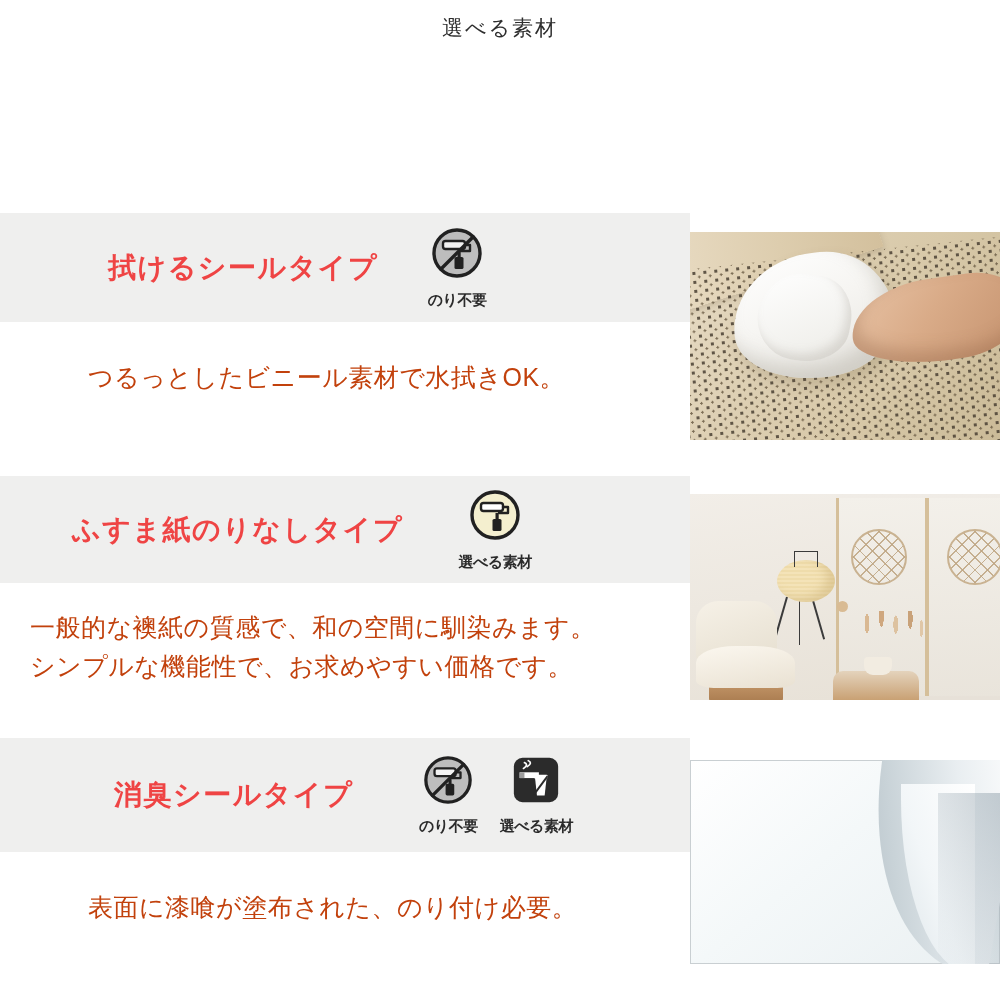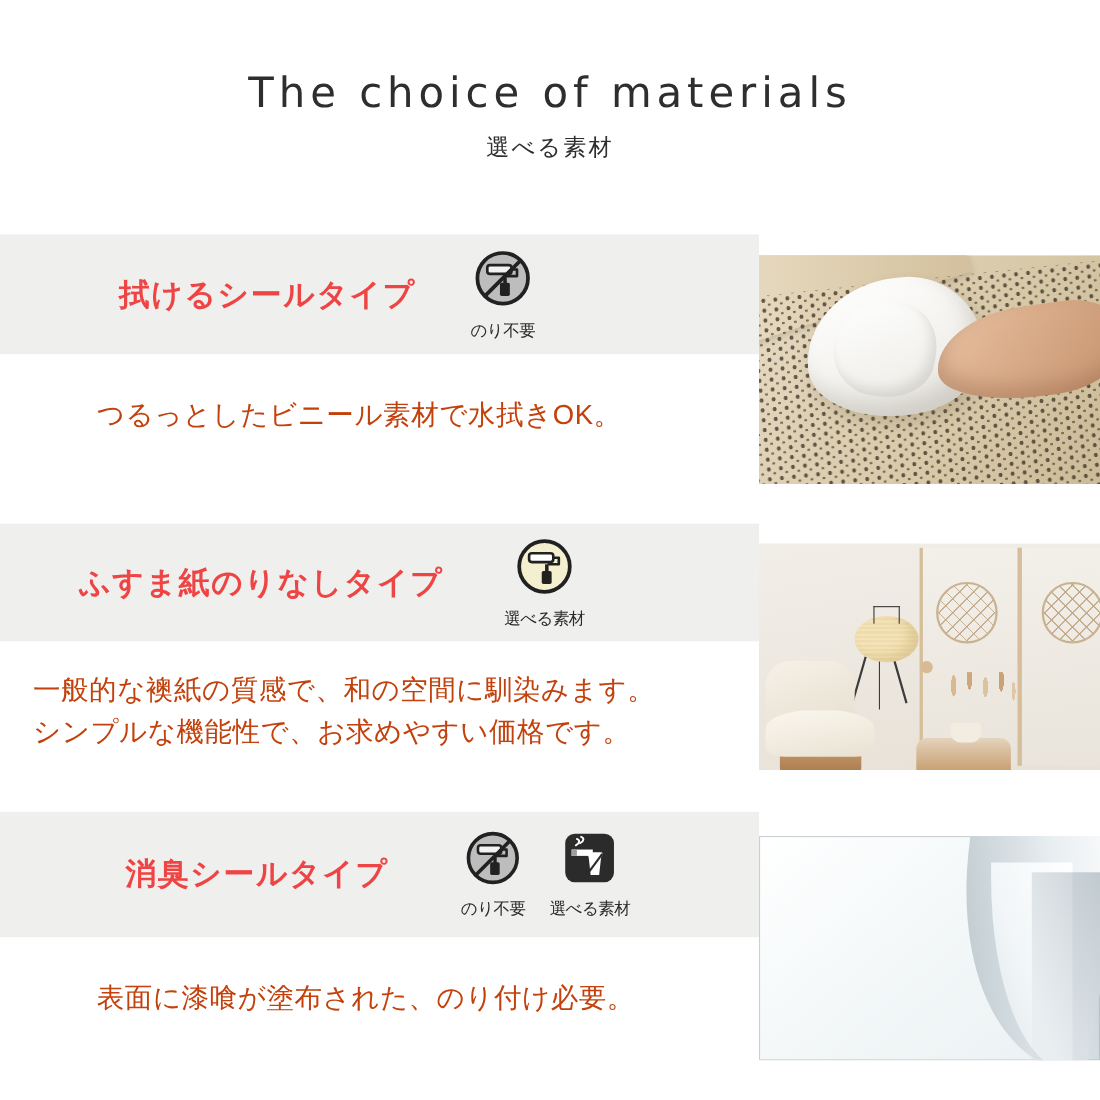--- a/index.html
+++ b/index.html
@@ -71,21 +71,21 @@
   }
   .badge {
     width: 74px;
     display: flex;
     flex-direction: column;
     align-items: center;
   }
   .badge-label {
     margin-top: 11px;
     font-size: 15px;
-    font-weight: 400;
+    font-weight: 700;
     letter-spacing: -0.5px;
     color: #2b2b2b;
     white-space: nowrap;
   }
   .badge-icon { display:block; }
 
   .sec-desc {
     position: absolute;
     font-size: 25px;
     font-weight: 500;
@@ -201,21 +201,20 @@
   }
   .sheet-shadow {
     position:absolute; right:0; top:16%; width:20%; height:84%;
     background: linear-gradient(250deg, rgba(150,165,175,.55), rgba(255,255,255,0));
   }
 </style>
 </head>
 <body>
 
 <div class="page-header">
-  <h1 class="title-en">The choice of materials</h1>
   <p class="title-ja">選べる素材</p>
 </div>
 
 <div class="section" style="top:0;">
 
   <div class="band" style="top:213px; width:690px; height:109px;"></div>
 
   <div class="band-head" style="top:213px; left:0; width:690px; height:109px; padding-left:108px; gap:0;">
     <div class="sec-title">拭けるシールタイプ</div>
     <div class="badges" style="margin-left:42px;">

